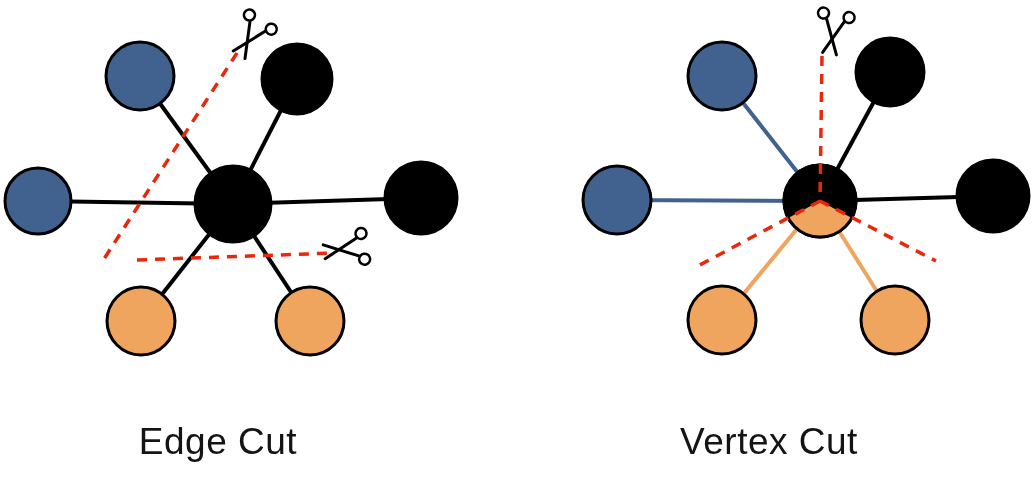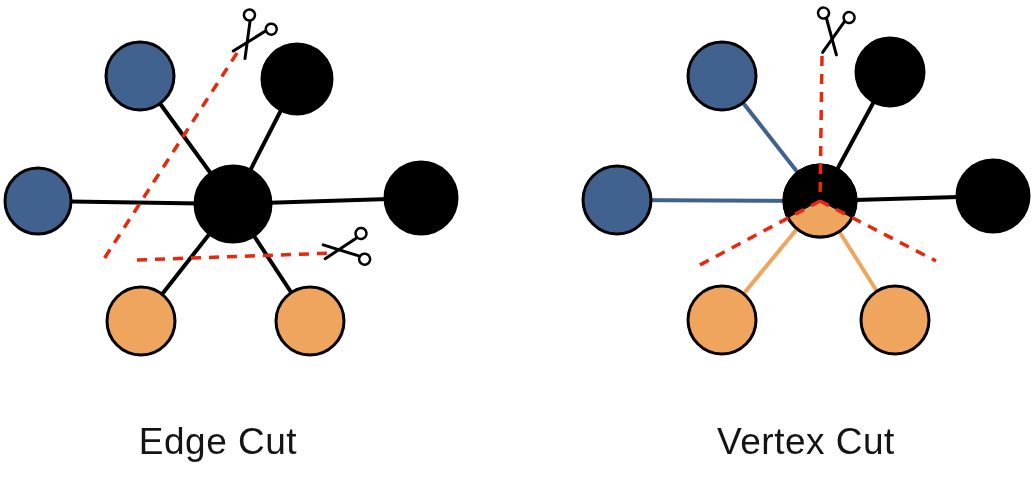--- a/index.html
+++ b/index.html
@@ -12,21 +12,21 @@
   #diagram-svg{position:absolute;left:0;top:0;}
   .diagram-label{
     position:absolute;
     transform:translate(-50%,-50%);
     font-size:37px;
     color:#141414;
     letter-spacing:0.5px;
     white-space:nowrap;
   }
   #label-0{left:218px;top:442px;}
-  #label-1{left:806px;top:442px;}
+  #label-1{left:769px;top:442px;}
 </style>
 </head>
 <body>
 
 <div class="figure">
   <svg id="diagram-svg" width="1034" height="487" viewBox="0 0 1034 487">
       <line x1="233" y1="204" x2="140" y2="76" stroke="#000000" stroke-width="4"></line>
       <line x1="233" y1="204" x2="297" y2="79" stroke="#000000" stroke-width="4"></line>
       <line x1="233" y1="204" x2="38" y2="201" stroke="#000000" stroke-width="4"></line>
       <line x1="233" y1="204" x2="421" y2="198" stroke="#000000" stroke-width="4"></line>

